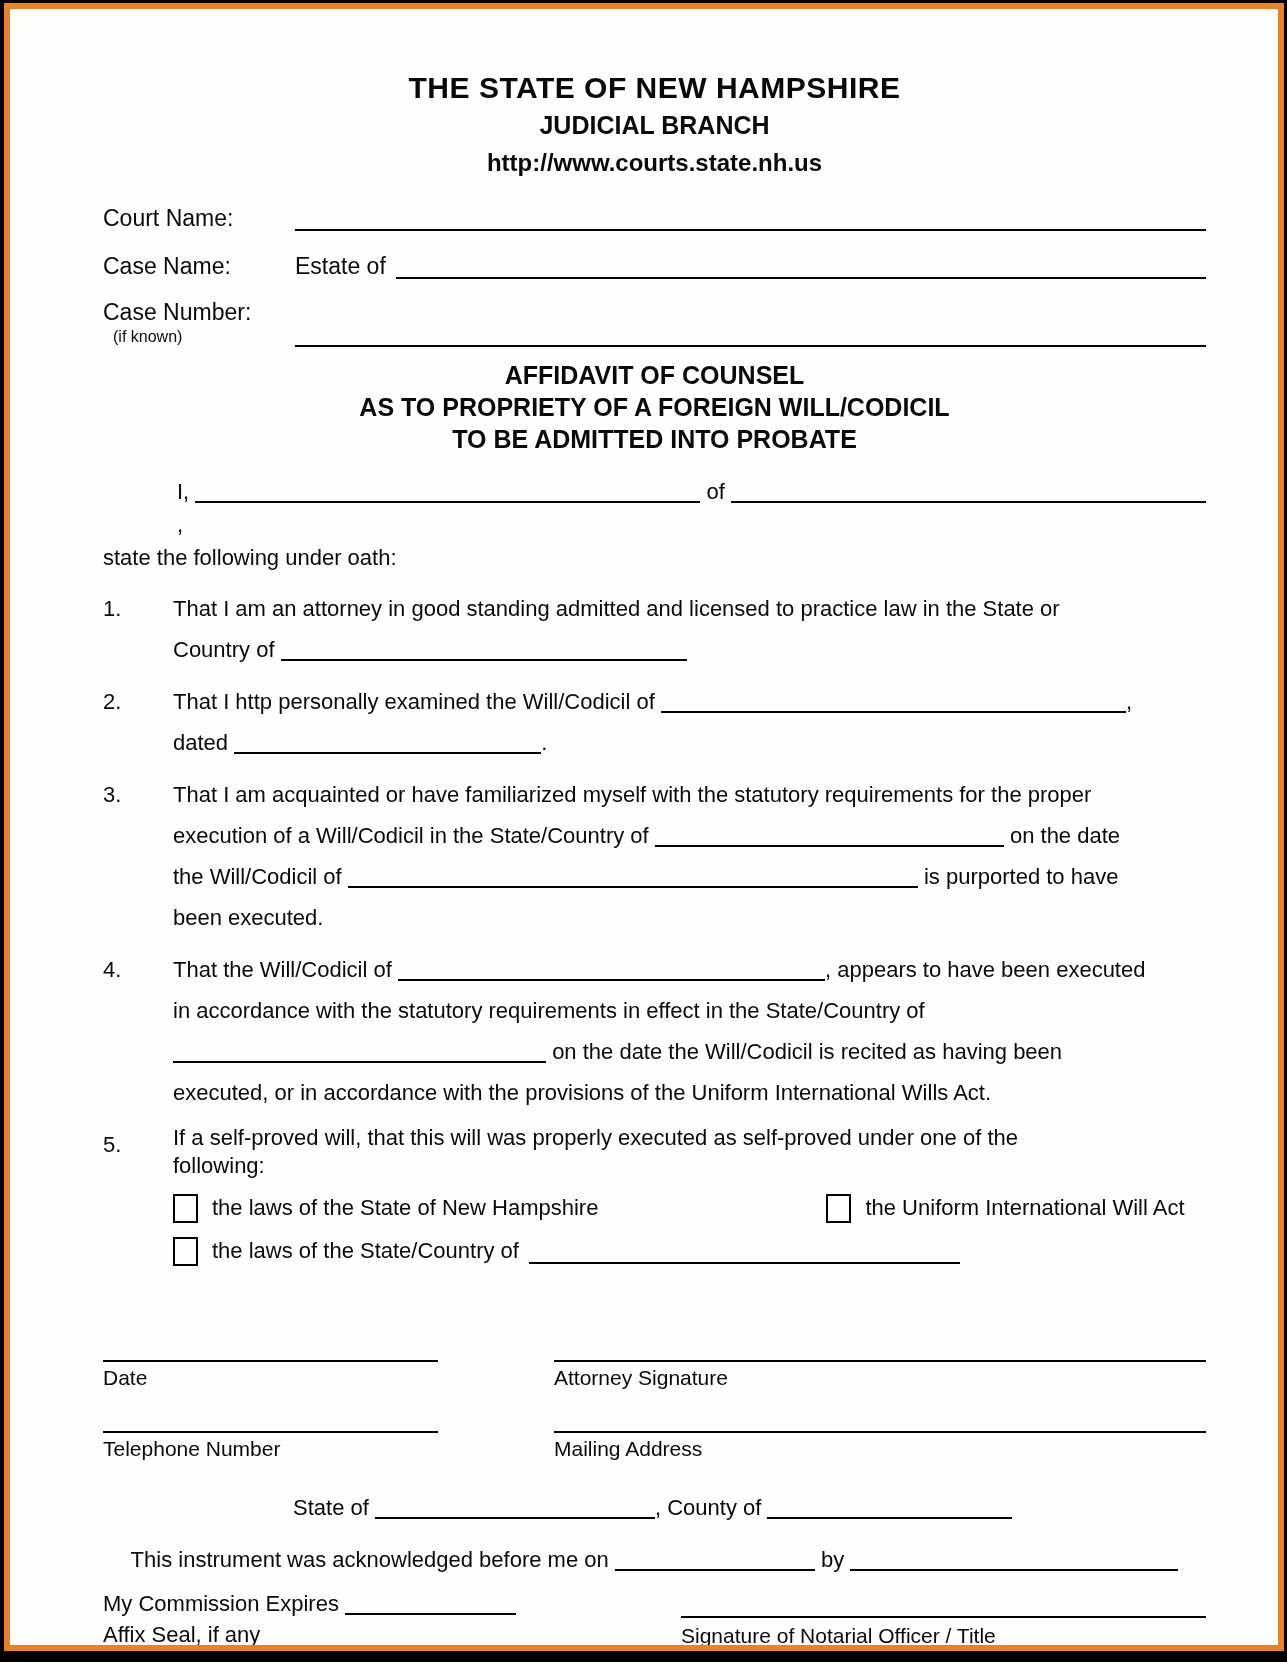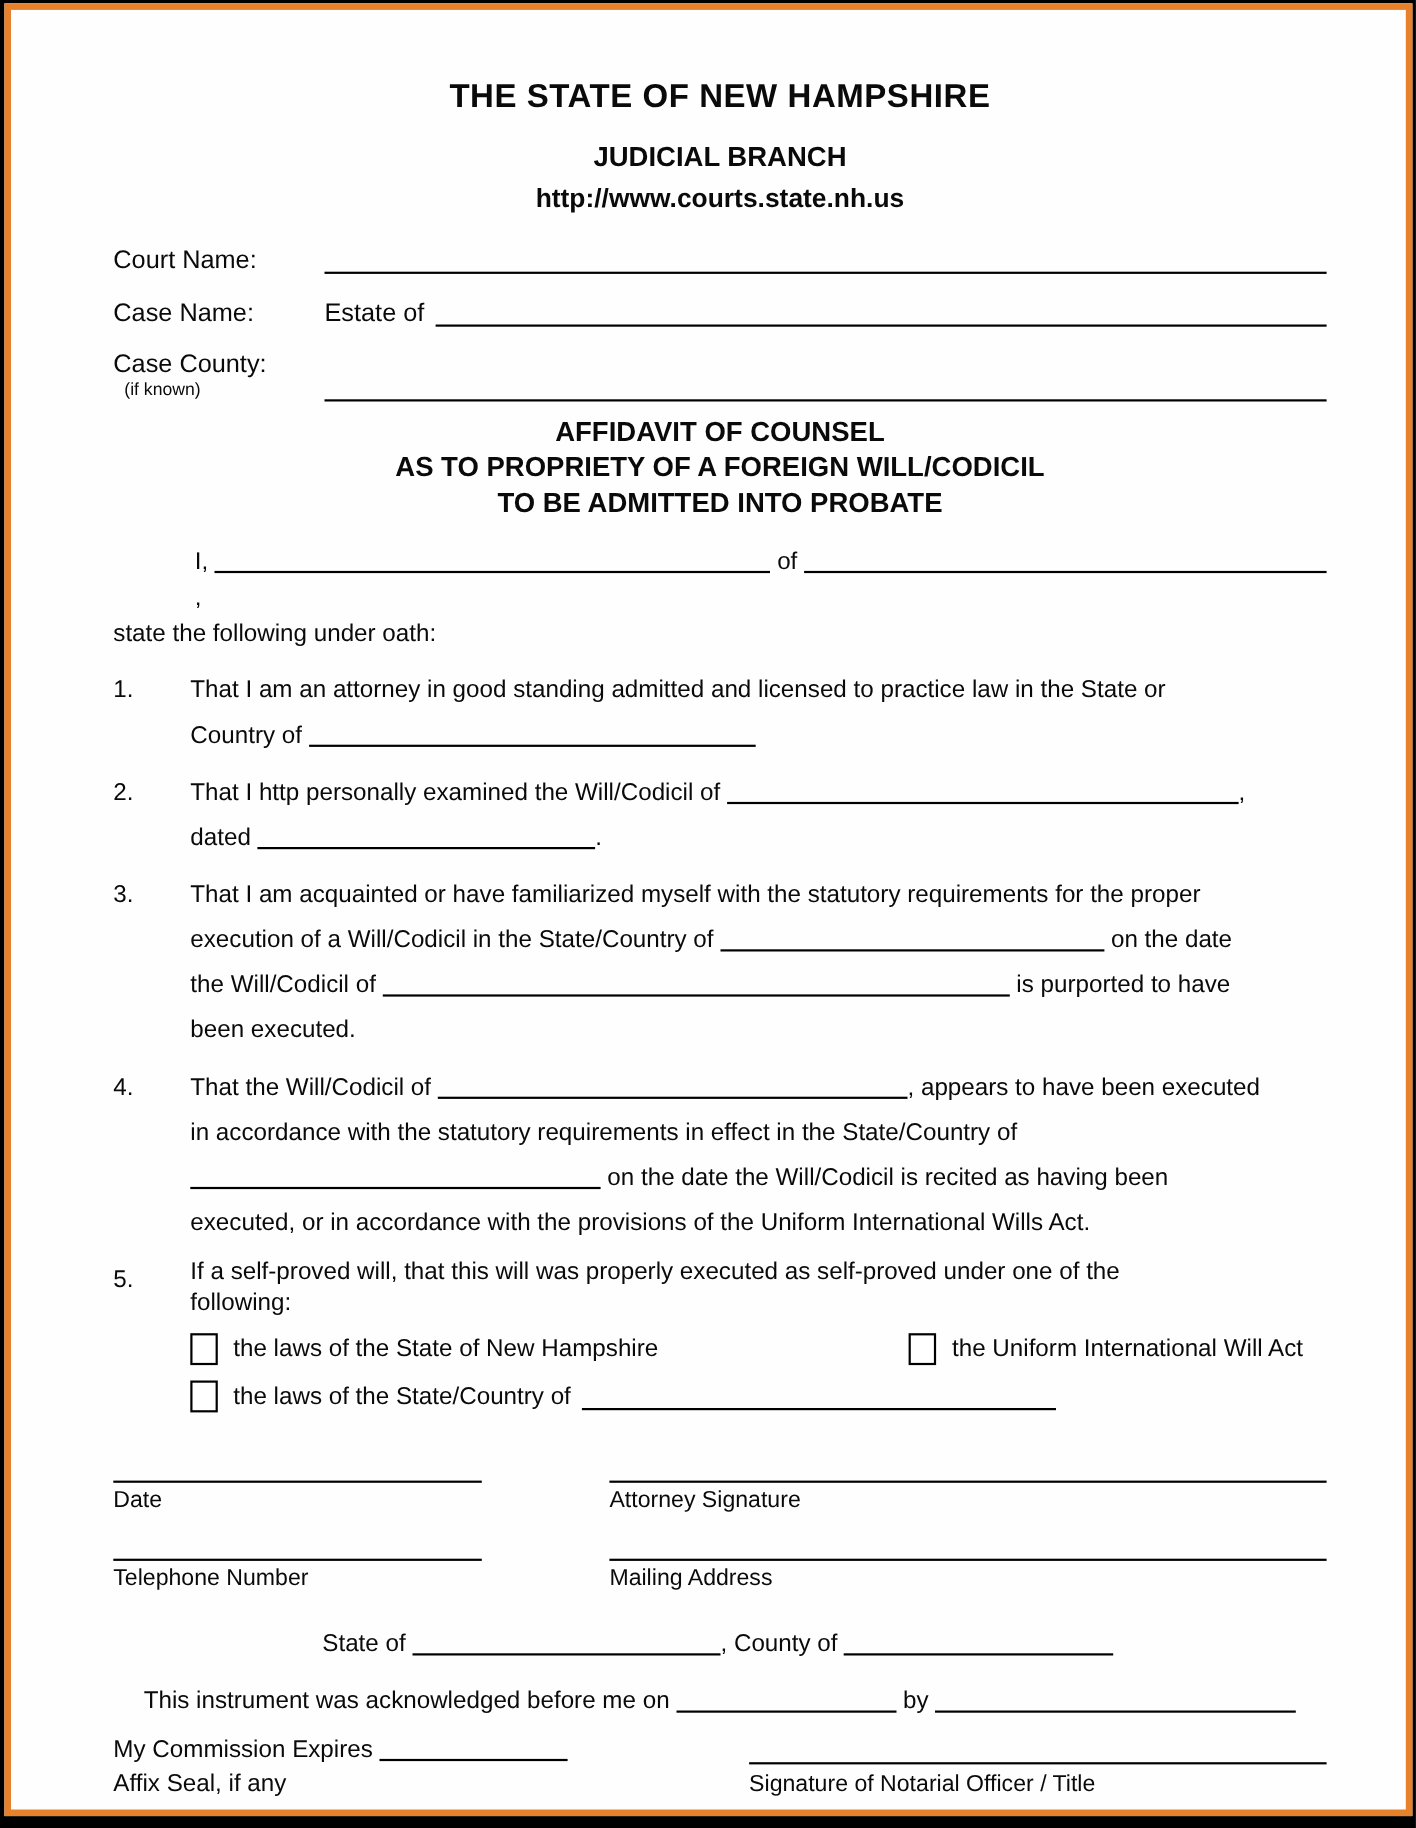--- a/index.html
+++ b/index.html
@@ -17,21 +17,21 @@
     overflow: hidden;
   }
   .content {
     box-sizing: border-box;
     padding: 62px 72px 24px 93px;
     height: 100%;
   }
   
   .hdr { text-align: center; }
   .hdr-title { font-size: 30px; font-weight: bold; letter-spacing: 0.5px; }
-  .hdr-sub { font-size: 25px; font-weight: bold; margin-top: 24px; }
+  .hdr-sub { font-size: 25px; font-weight: bold; margin-top: 6px; }
   .hdr-url { font-size: 24px; font-weight: bold; margin-top: 9px; }
   
   .fields { margin-top: 26px; font-size: 23px; }
   .frow { display: flex; align-items: flex-end; margin-top: 20px; }
   .frow:first-child { margin-top: 0; }
   .flabel { width: 192px; flex: 0 0 192px; line-height: 26px; }
   .fprefix { line-height: 26px; margin-right: 10px; }
   .fline { flex: 1 1 auto; height: 26px; border-bottom: 2px solid #000; }
   .fnote { font-size: 16px; line-height: 20px; margin-top: 2px; padding-left: 10px; }
   .flabel-stack { width: 192px; flex: 0 0 192px; }
@@ -59,21 +59,21 @@
   .cbrow { display: flex; align-items: flex-end; margin-top: 13px; }
   .cbgroup { display: flex; align-items: center; line-height: 30px; }
   .cbg2 { margin-left: 228px; }
   .cb {
     display: inline-block; box-sizing: border-box;
     width: 25px; height: 29px; border: 2px solid #000;
     margin-right: 14px; background: #fff; flex: 0 0 25px;
   }
   .cbrow .bl { margin-left: 10px; }
   
-  .sigrows { margin-top: 62px; }
+  .sigrows { margin-top: 94px; }
   .sigrow { display: flex; }
   .sigrow + .sigrow { margin-top: 40px; }
   .sigcol-l { flex: 0 0 335px; margin-right: 116px; }
   .sigcol-r { flex: 1 1 auto; }
   .sline { height: 0; border-top: 2px solid #000; }
   .slabel { font-size: 21px; line-height: 26px; margin-top: 3px; }
   
   .ntr { font-size: 22px; }
   .ntr-state { margin-top: 32px; margin-left: 190px; line-height: 28px; }
   .ntr-ack { margin-top: 24px; line-height: 28px; text-align: center; }
@@ -105,21 +105,21 @@
         <span class="flabel">Court Name:</span>
         <span class="fline"></span>
       </div>
       <div class="frow">
         <span class="flabel">Case Name:</span>
         <span class="fprefix">Estate of</span>
         <span class="fline"></span>
       </div>
       <div class="frow">
         <span class="flabel-stack">
-          <span class="lbl" style="display:block">Case County:</span>
+          <span class="lbl" style="display:block">Case Number:</span>
           <span class="fnote" style="display:block">(if known)</span>
         </span>
         <span class="fline"></span>
       </div>
     </div>
 
     <div class="ftitle">
       <div>AFFIDAVIT OF COUNSEL</div>
       <div>AS TO PROPRIETY OF A FOREIGN WILL/CODICIL</div>
       <div>TO BE ADMITTED INTO PROBATE</div>

